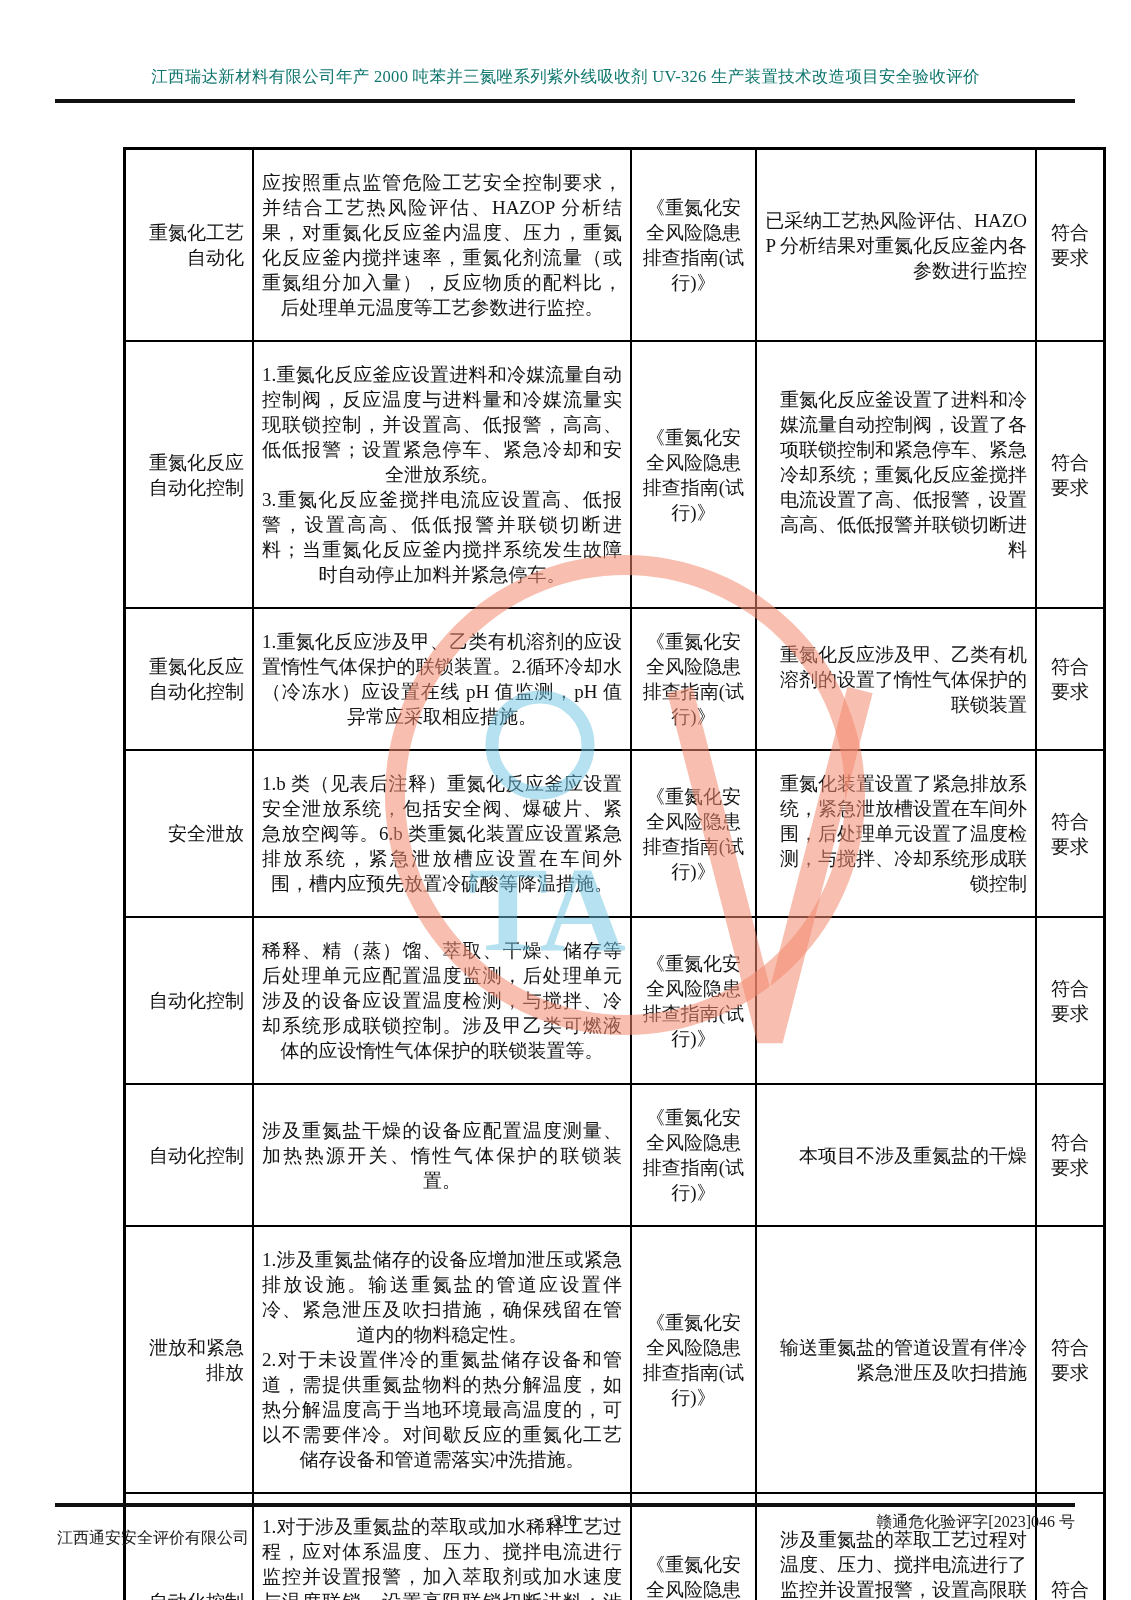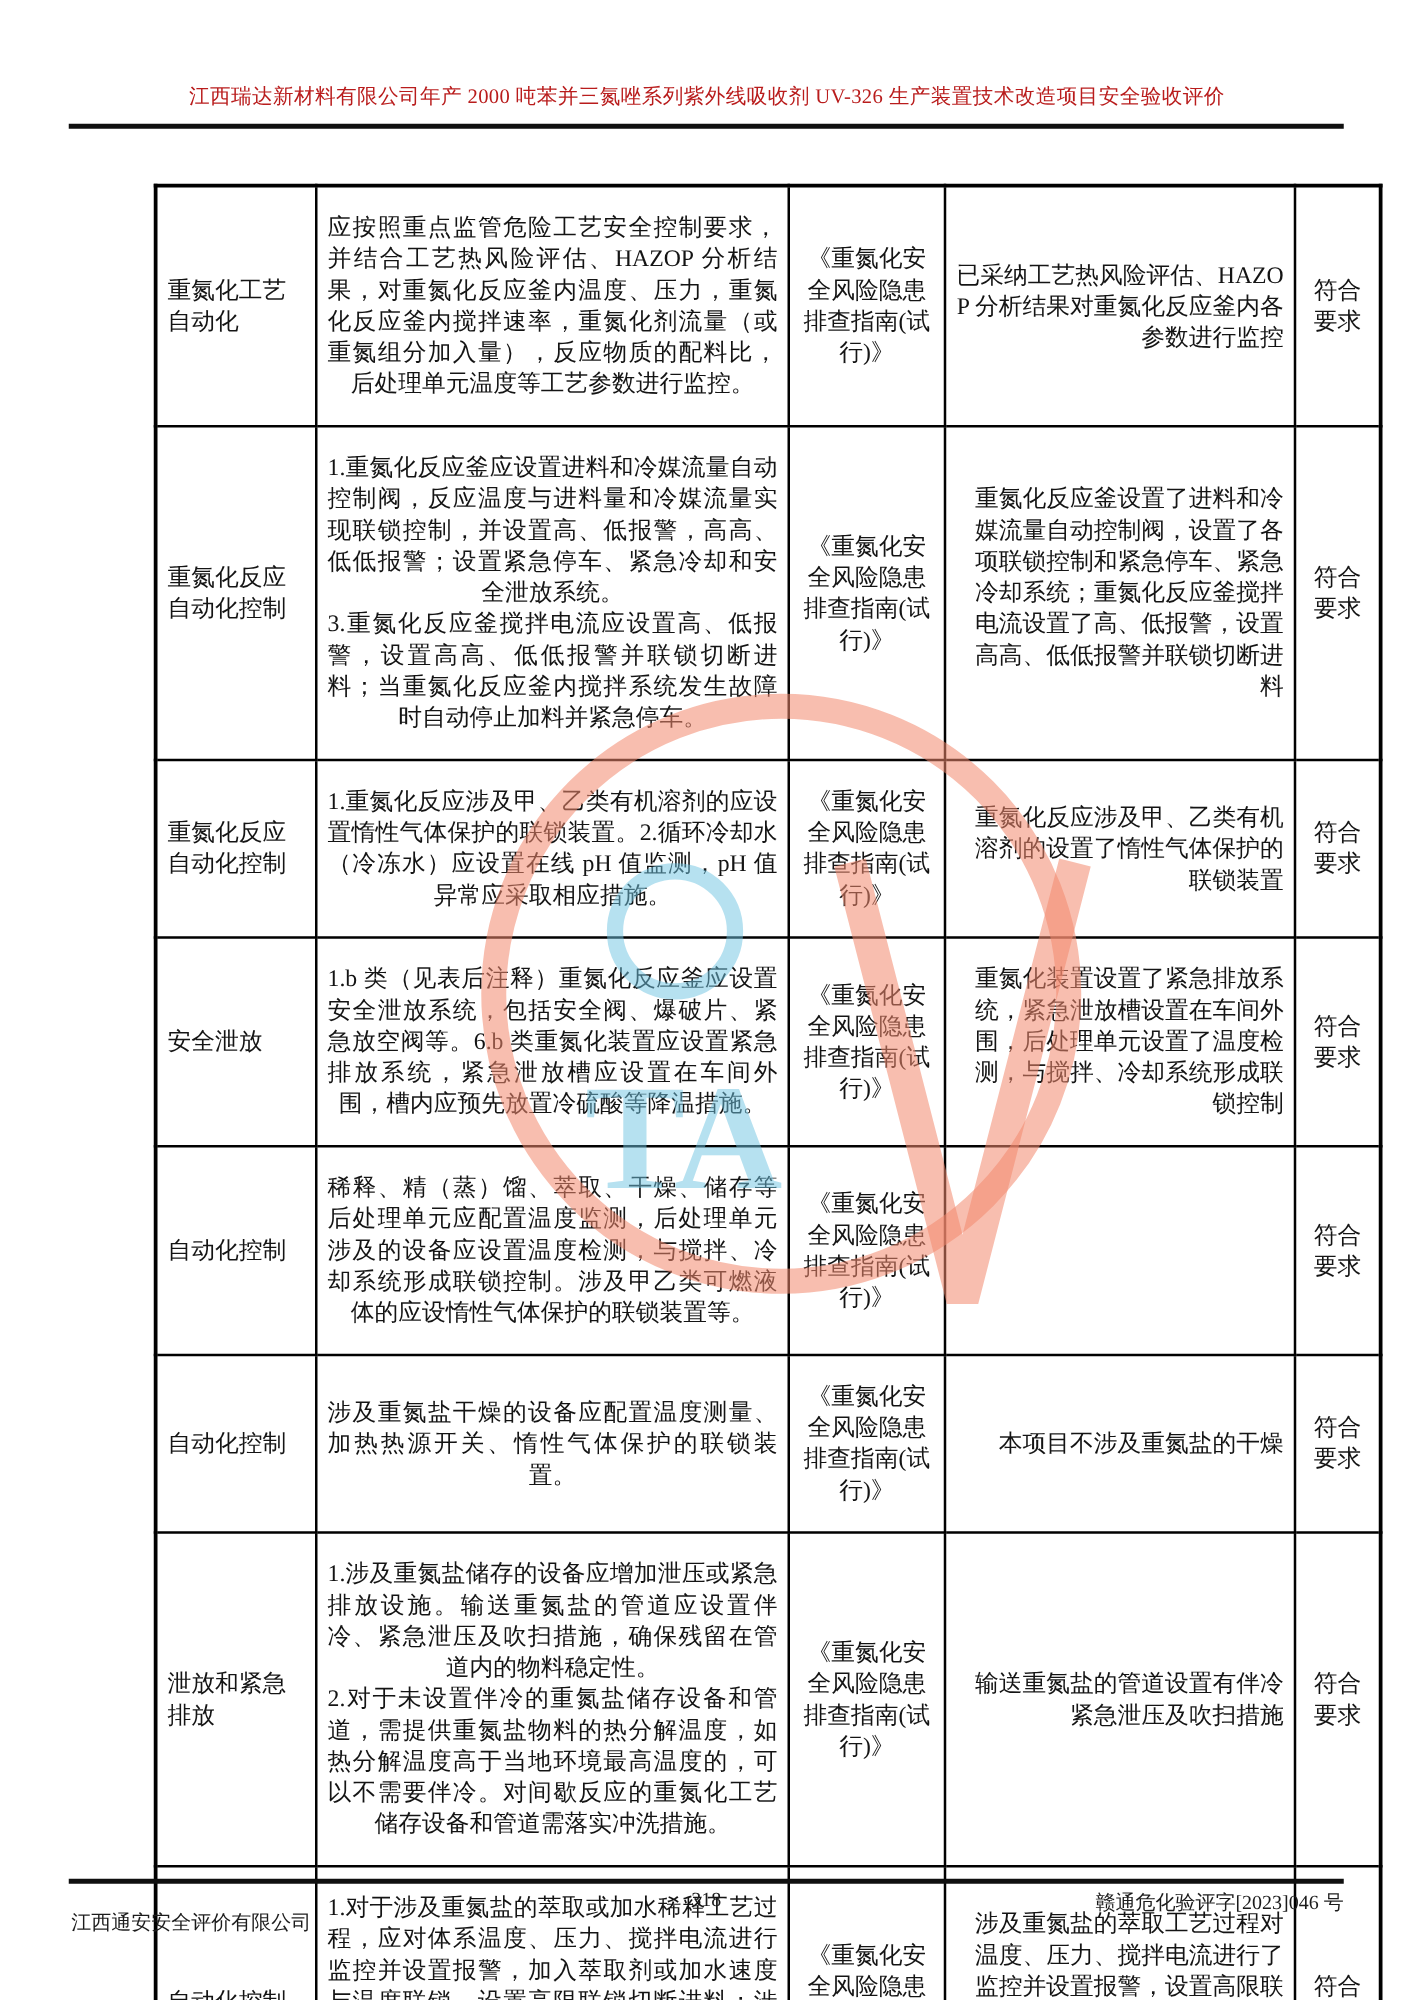--- a/index.html
+++ b/index.html
@@ -8,21 +8,21 @@
     background:#ffffff;
     position:relative;
     overflow:hidden;
     font-family:"Liberation Serif","DejaVu Serif",serif;
     color:#141414;
   }
   .page-header{
     position:absolute;top:66px;left:58px;width:1015px;
     text-align:center;
     font-size:16.5px;letter-spacing:.3px;
-    color:#b91c1c;
+    color:#0f766e;
   }
   .hrule{
     position:absolute;left:55px;width:1020px;height:4px;
     background:#101010;
   }
   .hrule.top{top:99px;}
   .hrule.bottom{top:1503px;}
 
   table.compliance{
     position:absolute;left:123px;top:147px;
@@ -35,21 +35,21 @@
     vertical-align:middle;
     font-size:19px;
     line-height:25px;
     padding:20px 8px;
     overflow:hidden;
   }
   table.compliance{border:3px solid #000;}
   td.cat{
     width:110px;
     padding:2px 30px;
-    text-align:left;
+    text-align:right;
     font-size:20px;
     line-height:30px;
     word-break:break-all;
   }
   td.req{width:360px;}
   td.req p{
     margin:0;
     text-align:justify;
     text-align-last:center;
     word-break:break-all;

